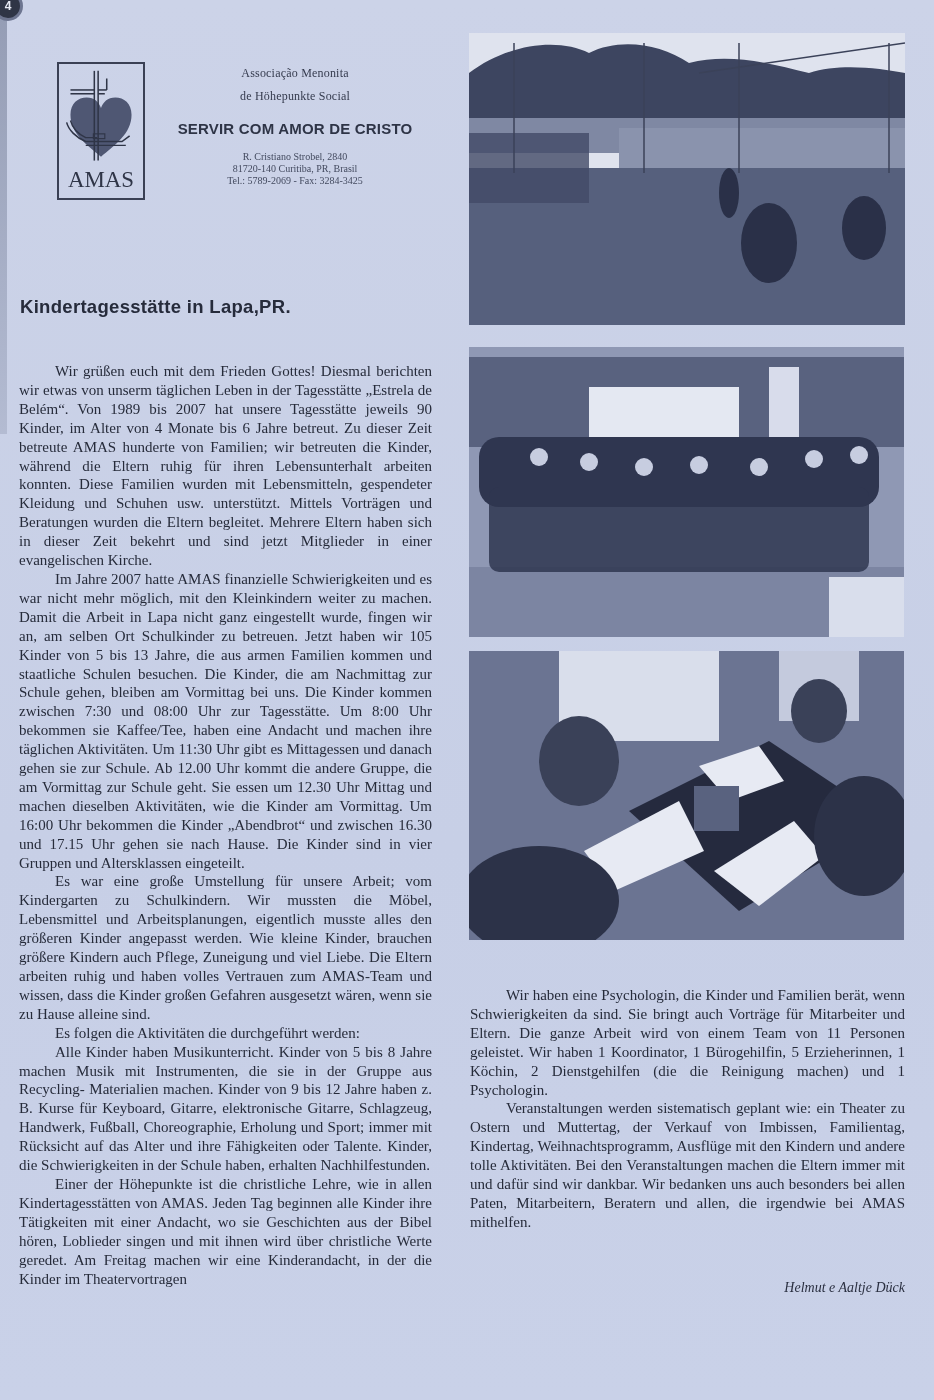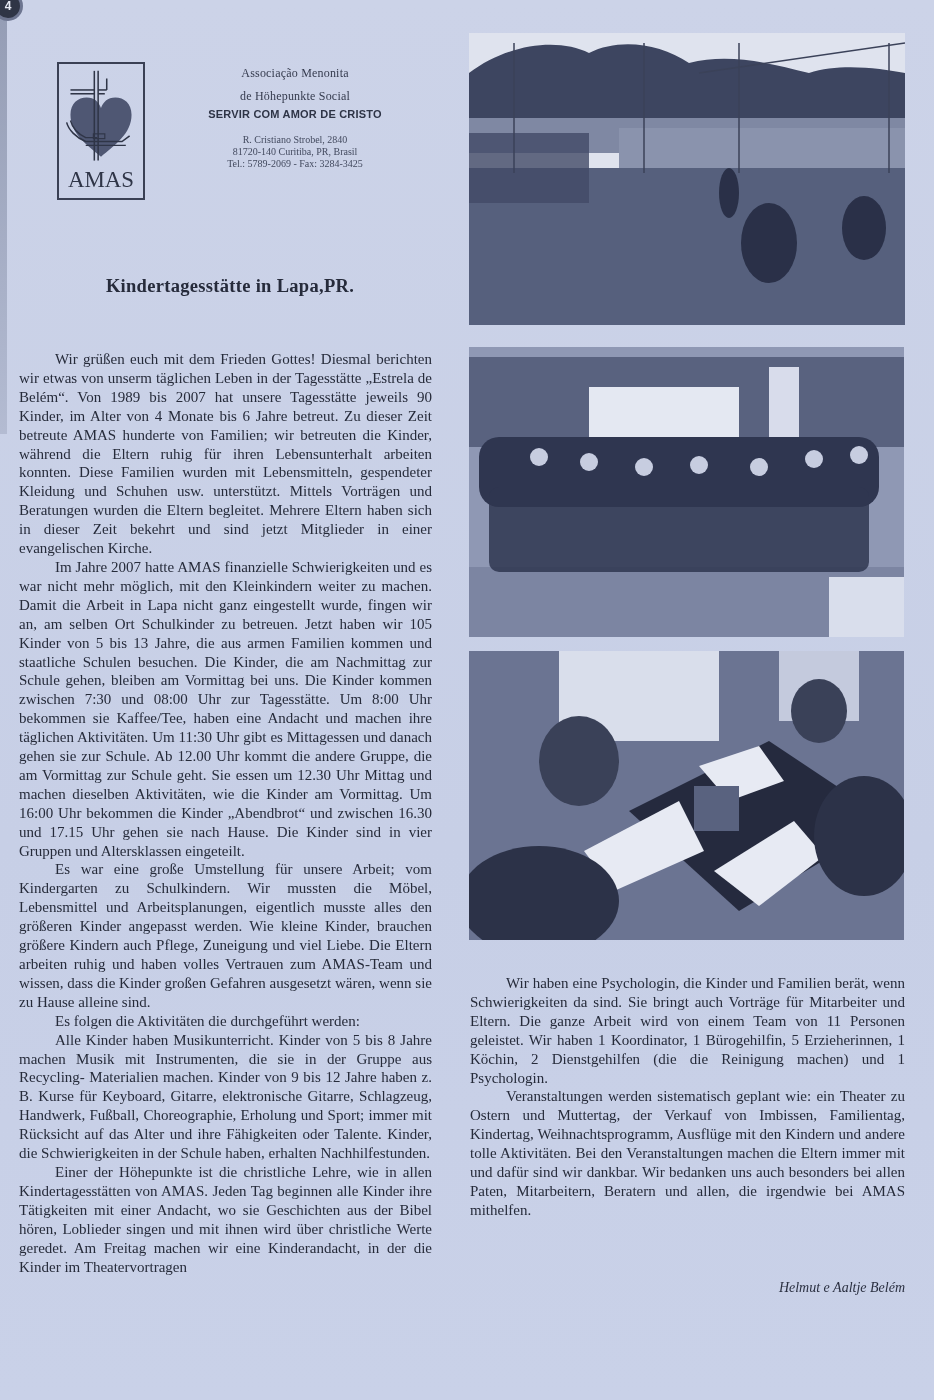--- a/index.html
+++ b/index.html
@@ -32,35 +32,35 @@
     border: 2px solid #3a4054; box-sizing: border-box;
   }
   .logo svg { width: 100%; height: 100%; display: block; }
   .org {
     position: absolute; left: 150px; top: 62px; width: 290px; text-align: center;
   }
   .org-name {
     font-size: 12px; line-height: 23px; color: #353b4e; letter-spacing: .2px;
   }
   .org-motto {
-    margin-top: 0; font-family: "Liberation Sans", sans-serif; font-weight: bold;
-    font-size: 11px; color: #2e3446; letter-spacing: .2px;
+    margin-top: 12px; font-family: "Liberation Sans", sans-serif; font-weight: bold;
+    font-size: 15px; color: #2e3446; letter-spacing: .2px;
   }
   .org-addr {
     margin-top: 14px; font-size: 10px; line-height: 12px; color: #434a5f;
   }
   .headline {
-    position: absolute; left: 20px; top: 276px; width: 420px; text-align: center;
-    font-family: Liberation Serif, serif; font-weight: bold; font-size: 18.5px;
+    position: absolute; left: 20px; top: 296px; width: 420px; 
+    font-family: Liberation Sans, sans-serif; font-weight: bold; font-size: 18.5px;
     color: #262b3b; letter-spacing: .3px;
   }
   
   .col {
     position: absolute; font-size: 15px; line-height: 18.9px;
-    text-align: justify; color: #262b3a;
+    text-align: justify; color: #262b3a; margin-top: 12px;
   }
   .col-left { left: 19px; top: 350px; width: 413px; }
   .col-right { left: 470px; top: 974px; width: 435px; }
   .col p { margin: 0; text-indent: 36px; }
   .col p.cont { text-indent: 0; }
   .signature {
     position: absolute; left: 600px; top: 1279px; width: 305px; text-align: right;
     font-style: italic; font-size: 14px; line-height: 18px; color: #2a2f40;
   }
   
@@ -186,15 +186,15 @@
       <ellipse cx="395" cy="185" rx="50" ry="60" fill="#2c3248"></ellipse>
     </svg>
   </div>
 
   <div class="col col-right">
     <p>Wir haben eine Psychologin, die Kinder und Familien berät, wenn Schwierigkeiten da sind. Sie bringt auch Vorträge für Mitarbeiter und Eltern. Die ganze Arbeit wird von einem Team von 11 Personen geleistet. Wir haben 1 Koordinator, 1 Bürogehilfin, 5 Erzieherinnen, 1 Köchin, 2 Dienstgehilfen (die die Reinigung machen) und 1 Psychologin.</p>
     <p>Veranstaltungen werden sistematisch geplant wie: ein Theater zu Ostern und Muttertag, der Verkauf von Imbissen, Familientag, Kindertag, Weihnachtsprogramm, Ausflüge mit den Kindern und andere tolle Aktivitäten. Bei den Veranstaltungen machen die Eltern immer mit und dafür sind wir dankbar. Wir bedanken uns auch besonders bei allen Paten, Mitarbeitern, Beratern und allen, die irgendwie bei AMAS mithelfen.</p>
   </div>
 
   <div class="signature">
-    <div>Helmut e Aaltje Belém</div>
+    <div>Helmut e Aaltje Dück</div>
   </div>
 </div>
 
 </body></html>

